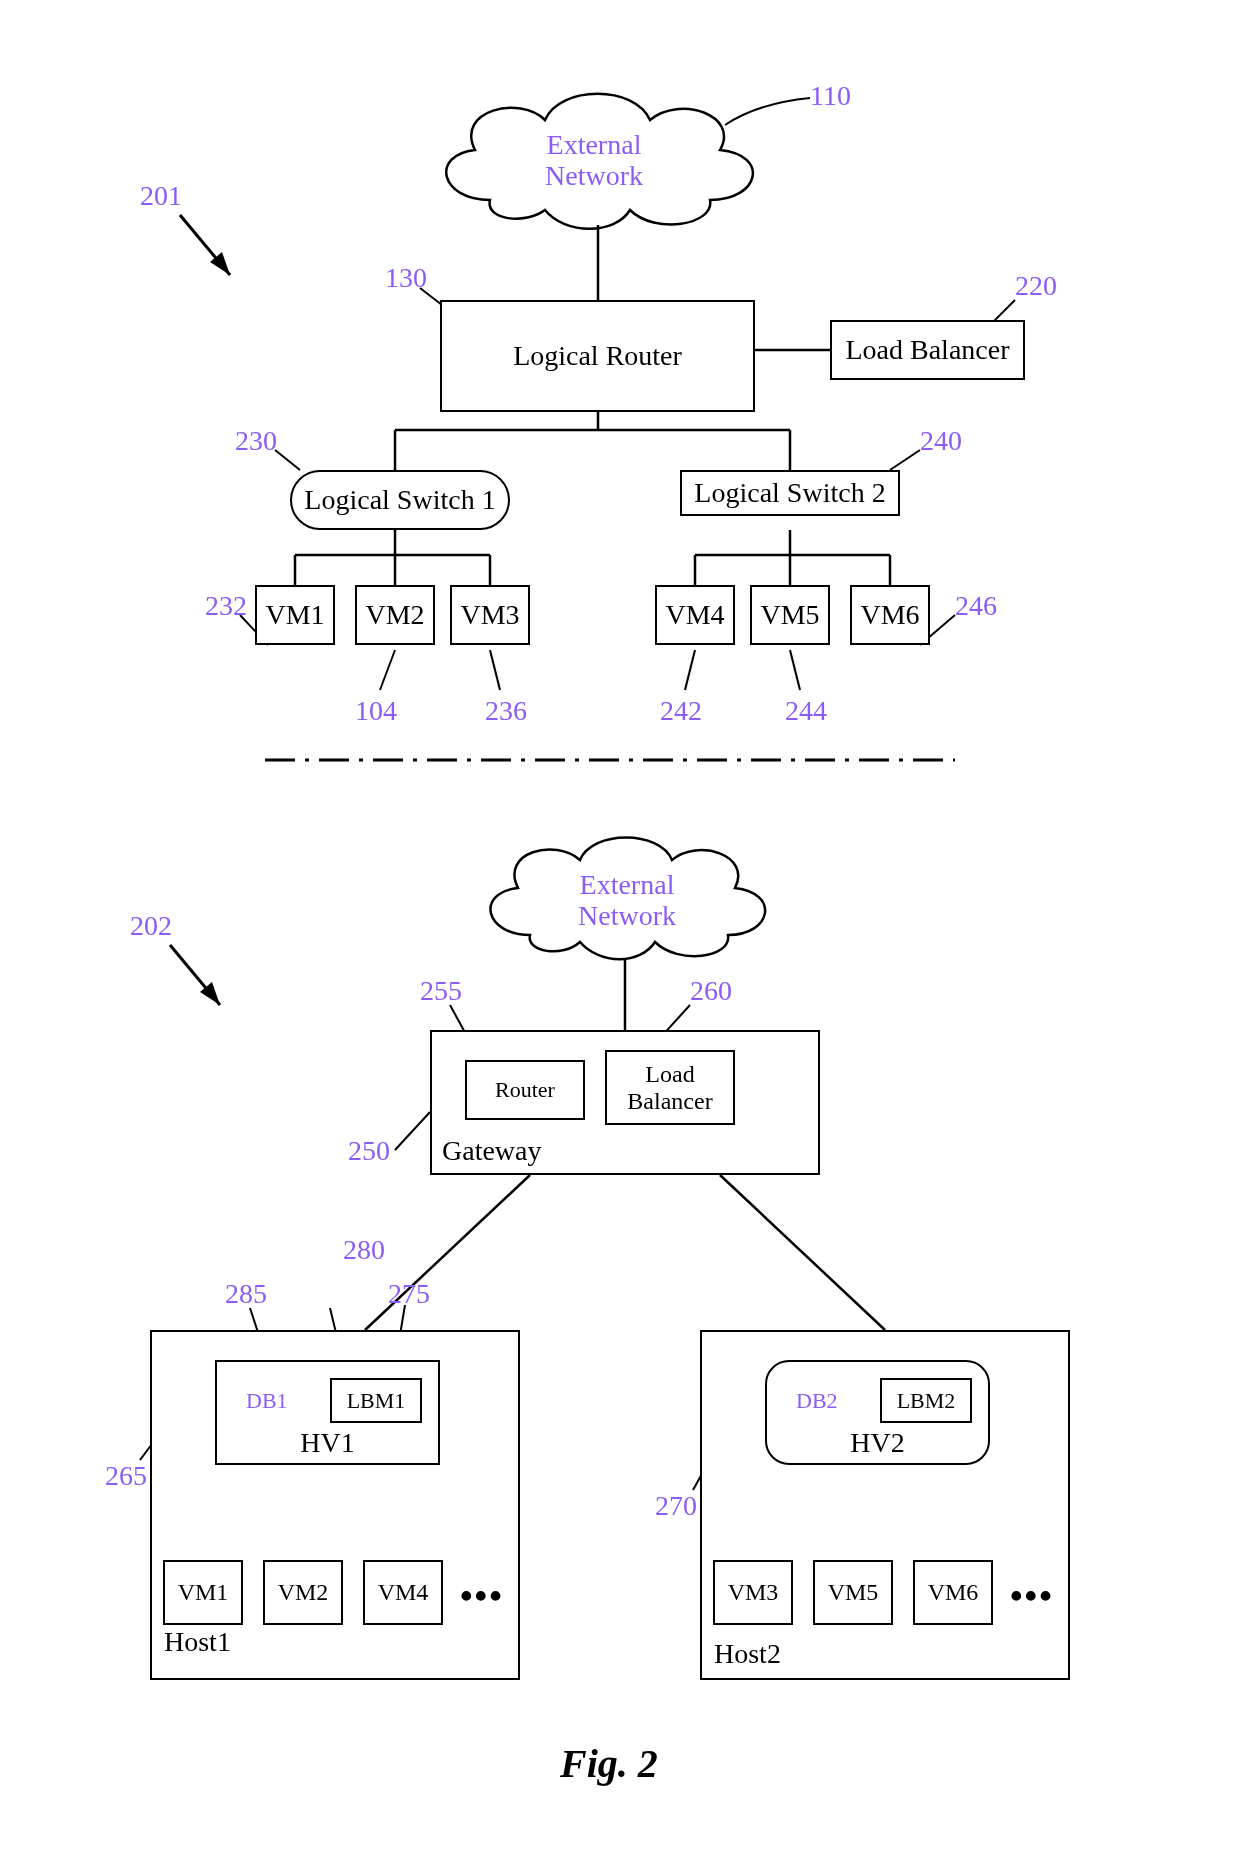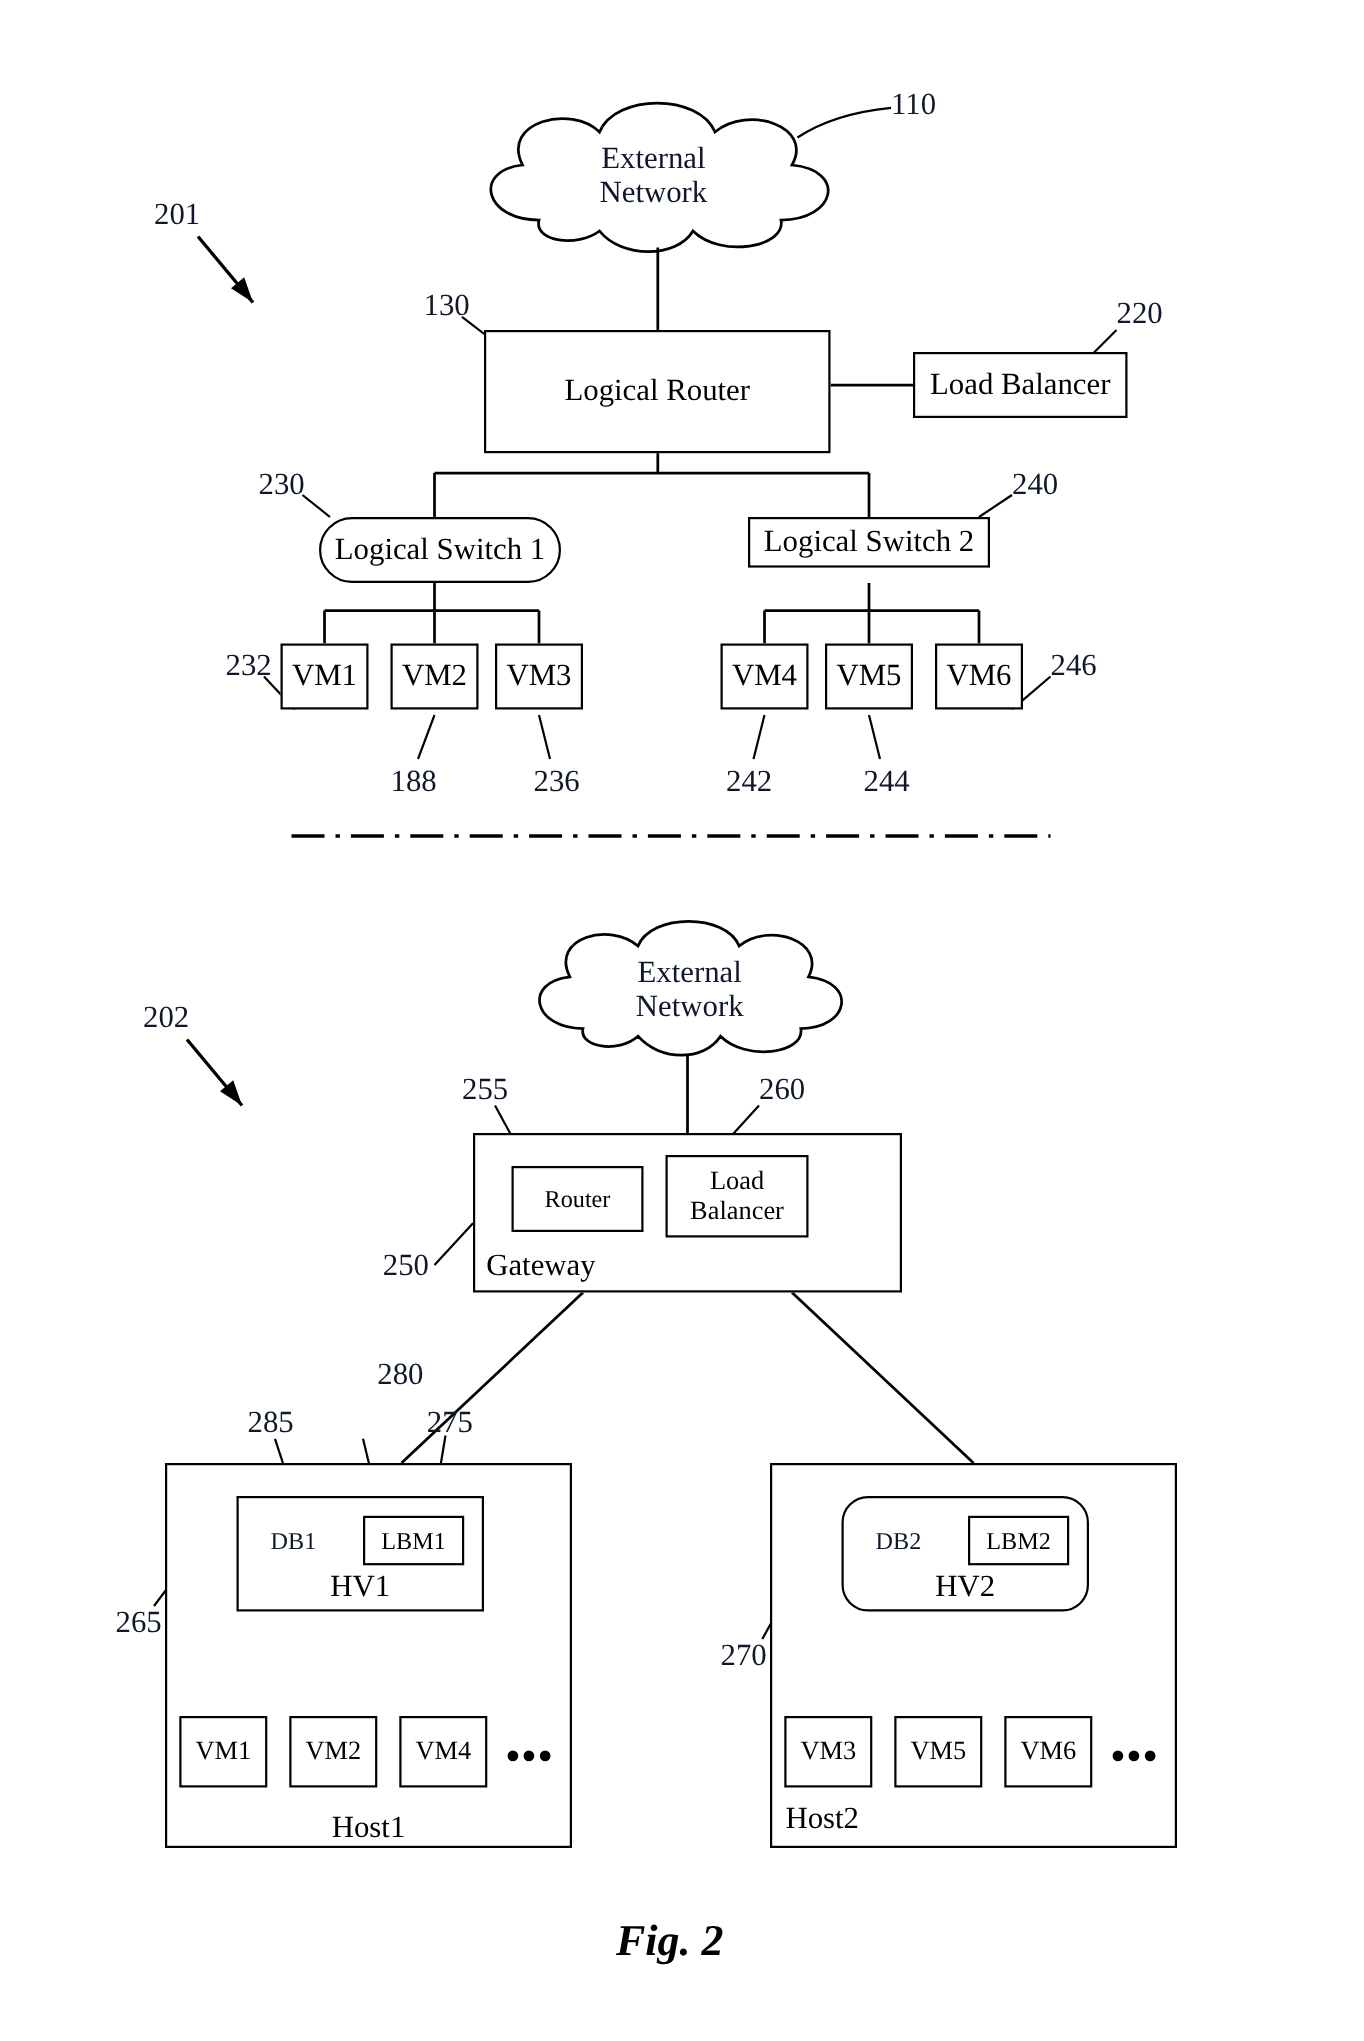--- a/index.html
+++ b/index.html
@@ -8,21 +8,21 @@
     padding: 0;
     background: #fff;
     font-family: "Times New Roman", Times, serif;
     width: 1240px;
     height: 1855px;
     position: relative;
   }
   .label {
     position: absolute;
     font-size: 28px;
-    color: #0f172a;
+    color: #8b5cf6;
   }
   .box {
     position: absolute;
     border: 2.5px solid #000;
     background: #fff;
     display: flex;
     align-items: center;
     justify-content: center;
     text-align: center;
     font-size: 28px;
@@ -177,21 +177,21 @@
 <div class="label" style="left:920px; top:425px;">240</div>
 
 <div class="box" style="left:255px; top:585px; width:80px; height:60px;">
     <span>VM1</span>
   </div>
 <div class="label" style="left:205px; top:590px;">232</div>
 
 <div class="box" style="left:355px; top:585px; width:80px; height:60px;">
     <span>VM2</span>
   </div>
-<div class="label" style="left:355px; top:695px;">188</div>
+<div class="label" style="left:355px; top:695px;">104</div>
 
 <div class="box" style="left:450px; top:585px; width:80px; height:60px;">
     <span>VM3</span>
   </div>
 <div class="label" style="left:485px; top:695px;">236</div>
 
 <div class="box" style="left:655px; top:585px; width:80px; height:60px;">
     <span>VM4</span>
   </div>
 <div class="label" style="left:660px; top:695px;">242</div>
@@ -217,21 +217,21 @@
 <div class="box" style="left:465px; top:1060px; width:120px; height:60px; font-size:22px;">
     <span>Router</span>
   </div>
 <div class="box" style="left:605px; top:1050px; width:130px; height:75px; font-size:24px; white-space:pre; line-height:1.1;"><span>Load
 Balancer</span></div>
 
 <div class="label" style="left:420px; top:975px;">255</div>
 <div class="label" style="left:690px; top:975px;">260</div>
 <div class="label" style="left:348px; top:1135px;">250</div>
 
-<div class="box" style="left:150px; top:1330px; width:370px; height:350px; align-items:flex-end; justify-content:center; padding:0 12px;">
+<div class="box" style="left:150px; top:1330px; width:370px; height:350px; align-items:flex-end; justify-content:flex-start; padding:20px 12px;">
   <span>Host1</span>
 </div>
 <div class="label" style="left:105px; top:1460px;">265</div>
 
 <div class="box" style="left:215px; top:1360px; width:225px; height:105px; align-items:flex-end; justify-content:center; padding-bottom:4px;">
   <span>HV1</span>
 </div>
 
 <div class="label" style="left:246px; top:1388px; font-size:22px;">DB1</div>
 

